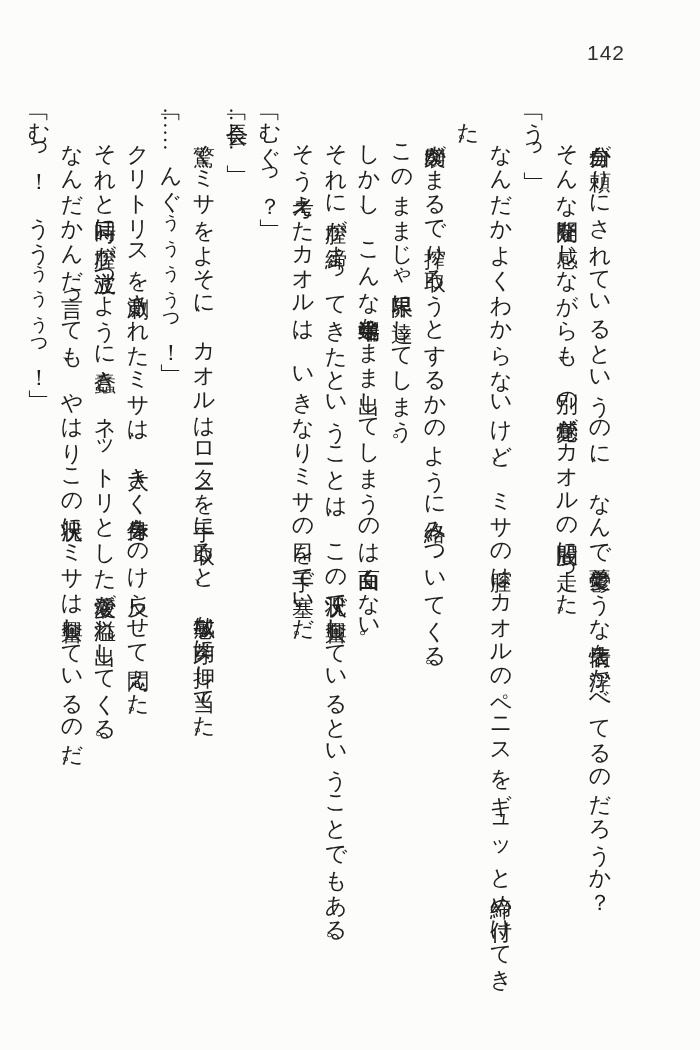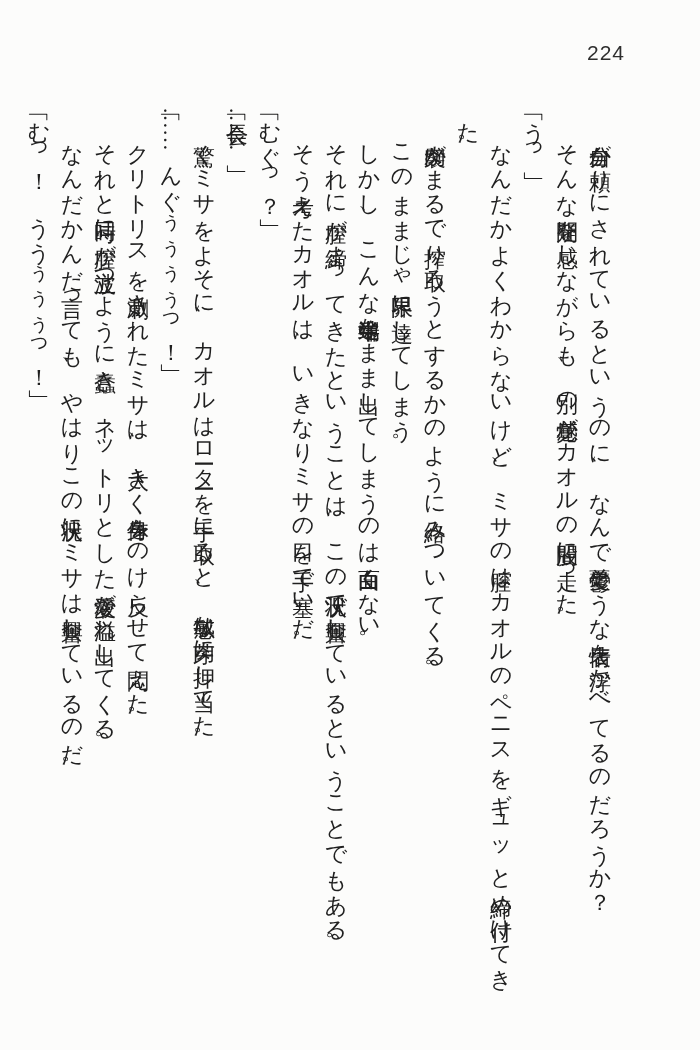--- a/index.html
+++ b/index.html
@@ -42,21 +42,21 @@
     white-space: normal;
   }
   .page-text p.para.indent {
     text-indent: 22px;
   }
 </style>
 </head>
 <body>
 
 <div class="book-page">
-  <div class="page-number">224</div>
+  <div class="page-number">142</div>
   <div class="page-text">
       <p class="para indent">自分が頼りにされているというのに、なんで憂鬱そうな表情を浮かべてるのだろうか？</p>
       <p class="para indent">そんな疑問を感じながらも、別の感覚がカオルの股間に走った。</p>
       <p class="para">「うっ」</p>
       <p class="para indent">なんだかよくわからないけど、ミサの膣はカオルのペニスをギュッと締め付けてきた。</p>
       <p class="para indent">肉襞がまるで搾り取ろうとするかのように絡みついてくる。</p>
       <p class="para indent">このままじゃ限界に達してしまう。</p>
       <p class="para indent">しかし、こんな中途半端なまま出してしまうのは面白くない。</p>
       <p class="para indent">それに膣が締まってきたということは、この状況で興奮しているということでもある。</p>
       <p class="para indent">そう考えたカオルは、いきなりミサの口を手で塞いだ。</p>

